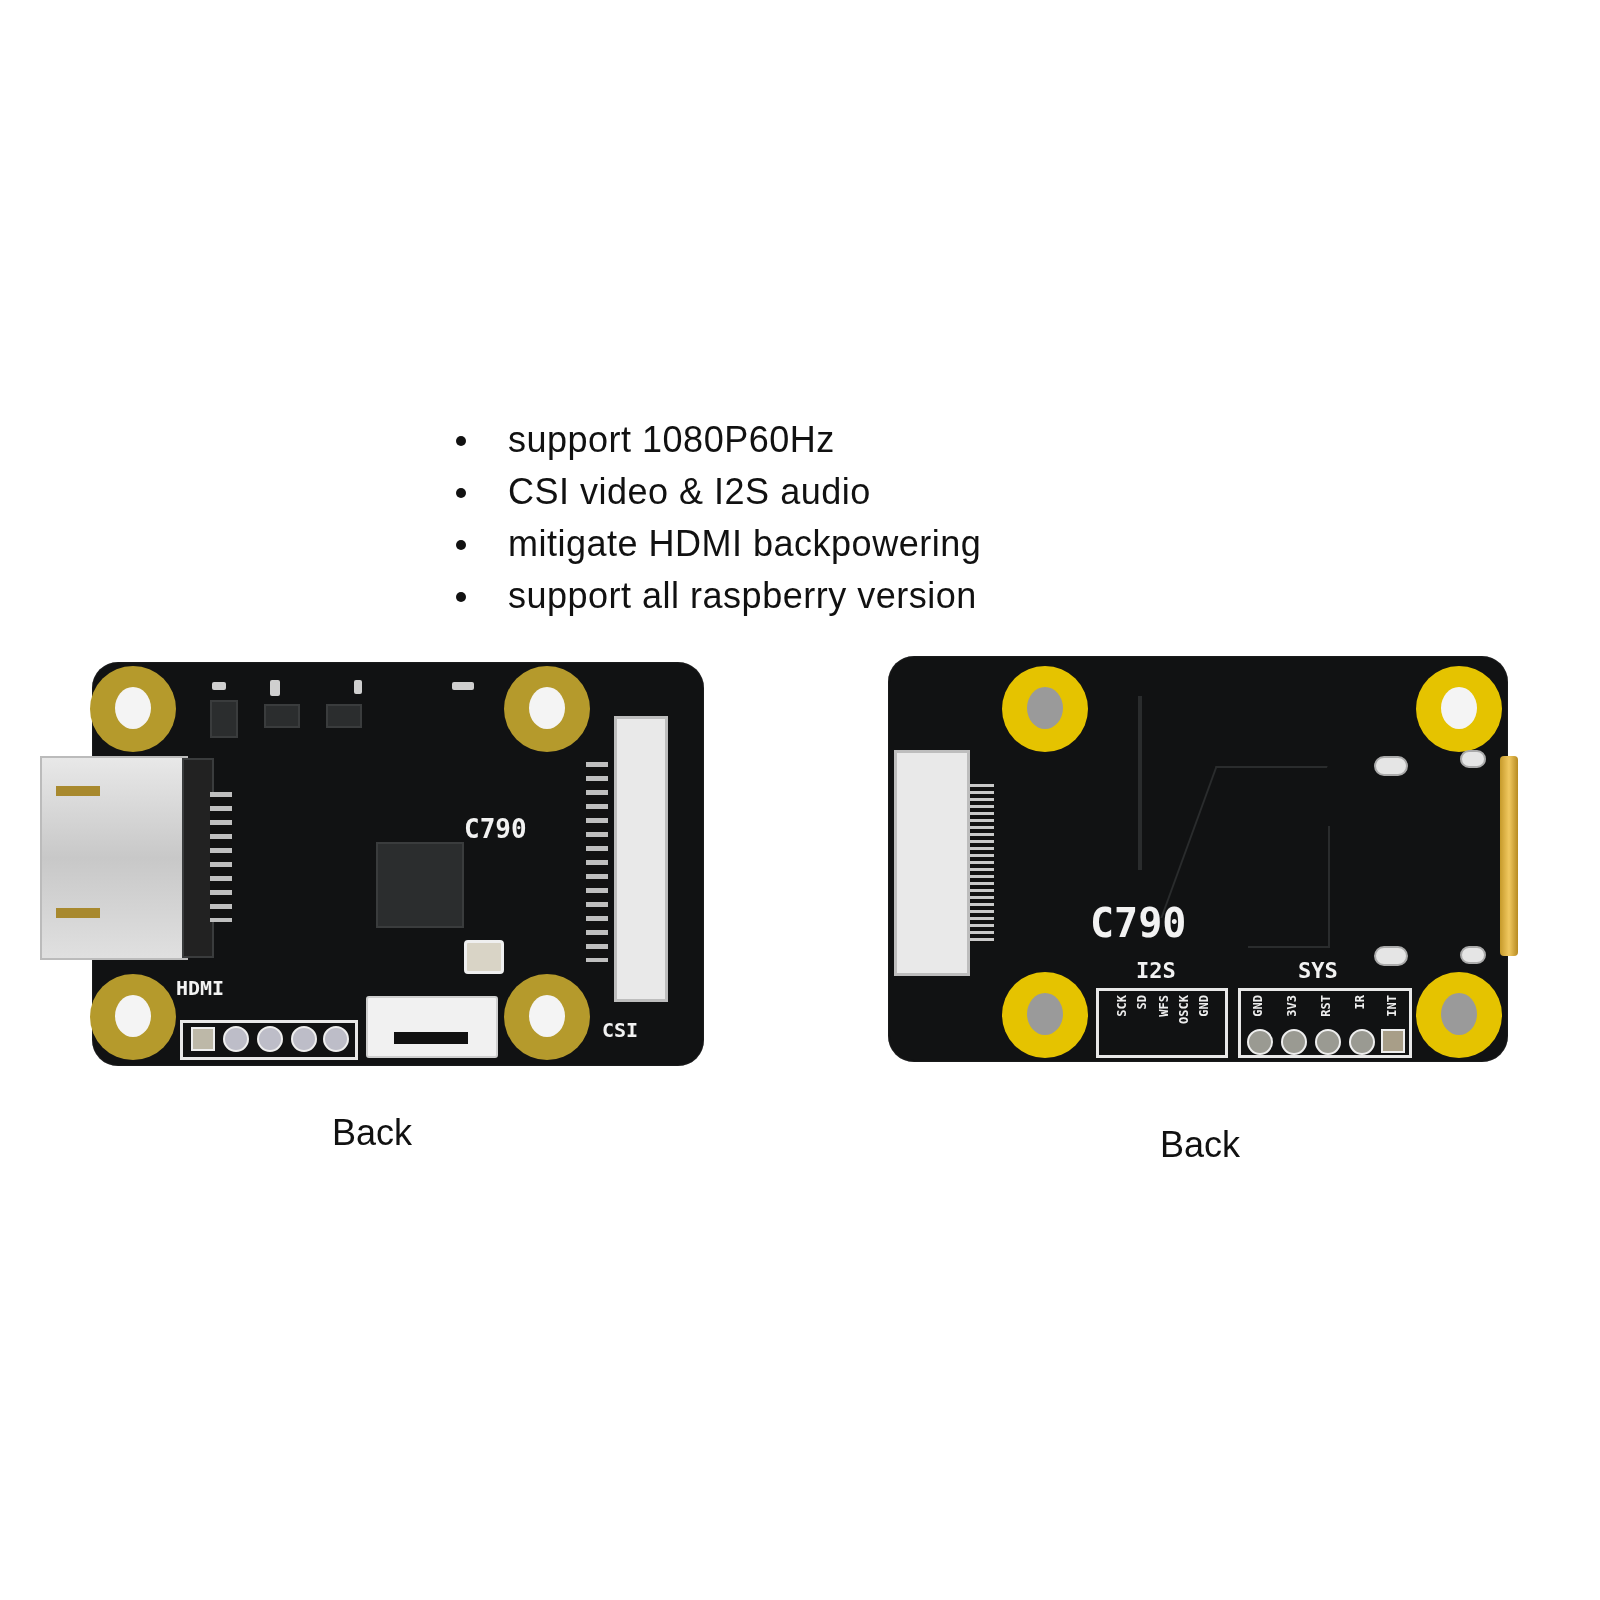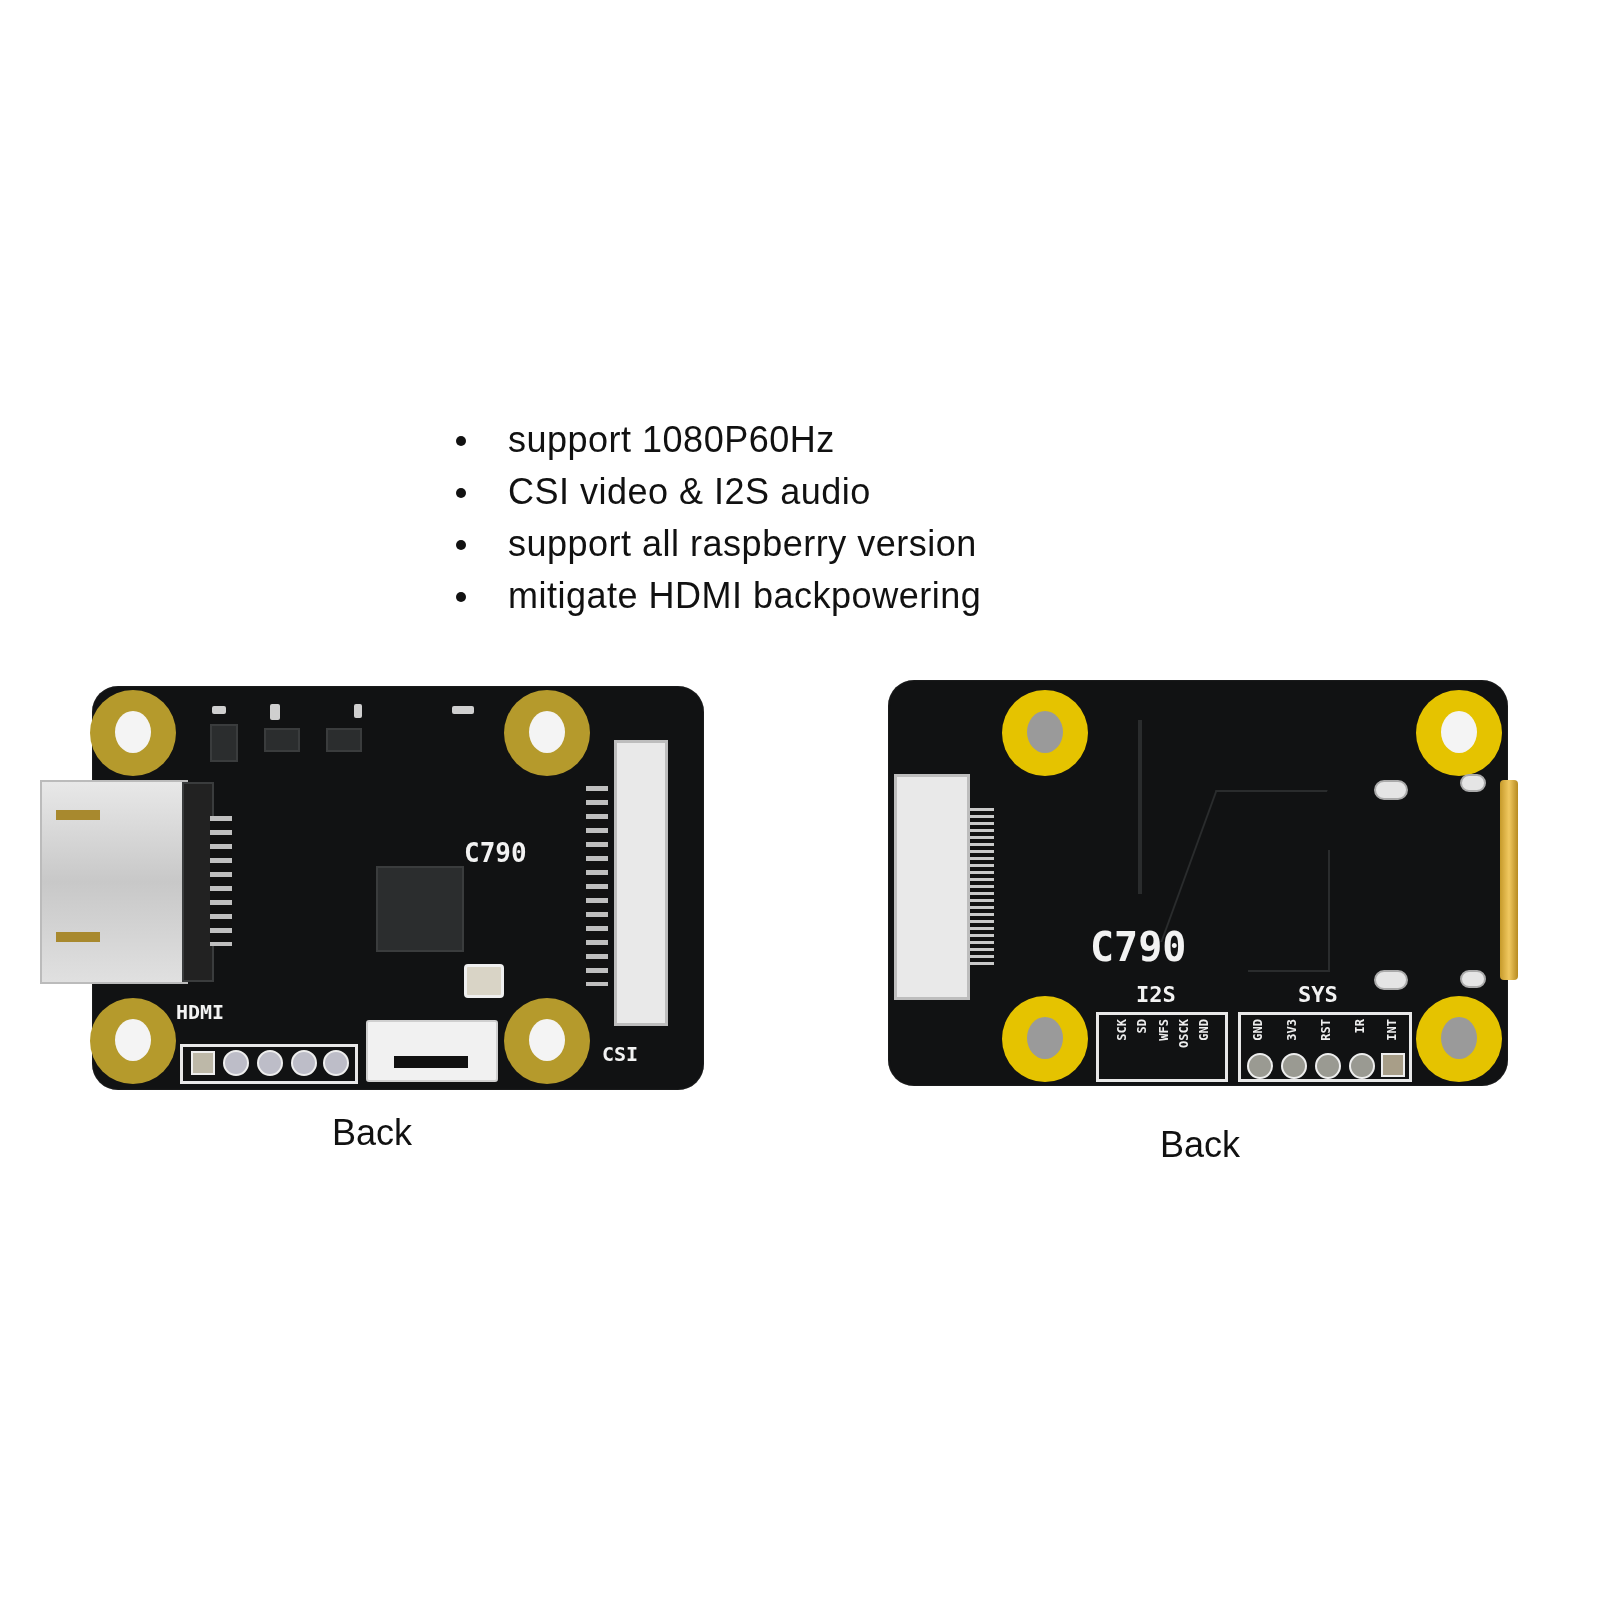--- a/index.html
+++ b/index.html
@@ -4,21 +4,21 @@
   <style>
     html, body { margin: 0; padding: 0; background: #ffffff; }
     body { width: 1600px; height: 1600px; position: relative; overflow: hidden;
            font-family: "Liberation Sans", "DejaVu Sans", sans-serif; }
     .features { position: absolute; left: 452px; top: 410px; margin: 4px; padding: 0; list-style: none; }
     .features li { position: relative; height: 52px; line-height: 52px; font-size: 36px; color: #111;
                    padding-left: 52px; letter-spacing: 0.5px; white-space: nowrap; }
     .features li .dot { position: absolute; left: 0; top: 22px; width: 10px; height: 10px; border-radius: 50%; background: #111; }
     .caption { position: absolute; font-size: 36px; color: #111; }
 
-    .board { position: absolute; background: #111213; border-radius: 26px; box-shadow: 0 0 2px #333 inset; margin-top: 24px; }
+    .board { position: absolute; background: #111213; border-radius: 26px; box-shadow: 0 0 2px #333 inset; }
     .hole { position: absolute; width: 86px; height: 86px; border-radius: 50%; background: #b59a2c; }
     .hole.yellow { background: #e5c300; }
     .hole::after { content: ""; position: absolute; left: 25px; top: 21px; width: 36px; height: 42px; border-radius: 50%; background: #f4f4f4; }
     .hole.dark::after { background: #9a9a9a; }
     .silk { position: absolute; color: #f2f2f2; font-family: "DejaVu Sans Mono", monospace; font-weight: bold; }
     .chip { position: absolute; background: #2b2d2e; border: 2px solid #3a3c3d; }
     .hdmi { position: absolute; background: linear-gradient(180deg,#e8e8e8,#c8c8c8 50%,#e0e0e0); border: 2px solid #bbb; }
     .hdmi .tab { position: absolute; background: #a8892e; }
     .ffc { position: absolute; background: #e9e9e9; border: 3px solid #bdbdbd; }
     .ffc-pins { position: absolute; background: repeating-linear-gradient(180deg,#c9c9c9 0 3px,#111 3px 7px); }
@@ -34,22 +34,22 @@
     .crystal { position: absolute; background: #d9d4c6; border: 3px solid #efefef; border-radius: 4px; }
     .slot { position: absolute; background: #e5e5e5; border-radius: 10px; border: 2px solid #aaa; }
     .gold-edge { position: absolute; background: linear-gradient(90deg,#c69a2a,#f0c860,#b78a20); border-radius: 4px; }
   </style>
 </head>
 <body>
 
 <ul class="features">
   <li><span class="dot"></span><span>support 1080P60Hz</span></li>
   <li><span class="dot"></span><span>CSI video &amp; I2S audio</span></li>
+  <li><span class="dot"></span><span>mitigate HDMI backpowering</span></li>
   <li><span class="dot"></span><span>support all raspberry version</span></li>
-  <li><span class="dot"></span><span>mitigate HDMI backpowering</span></li>
 </ul>
 
 <div class="board" style="left:92px; top:662px; width:612px; height:404px;">
   <div class="hole" style="left:-2px; top:4px;"></div>
   <div class="hole" style="left:412px; top:4px;"></div>
   <div class="hole" style="left:-2px; top:312px;"></div>
   <div class="hole" style="left:412px; top:312px;"></div>
 
   <div class="smd" style="left:120px; top:20px; width:14px; height:8px;"></div>
   <div class="smd" style="left:178px; top:18px; width:10px; height:16px;"></div>

